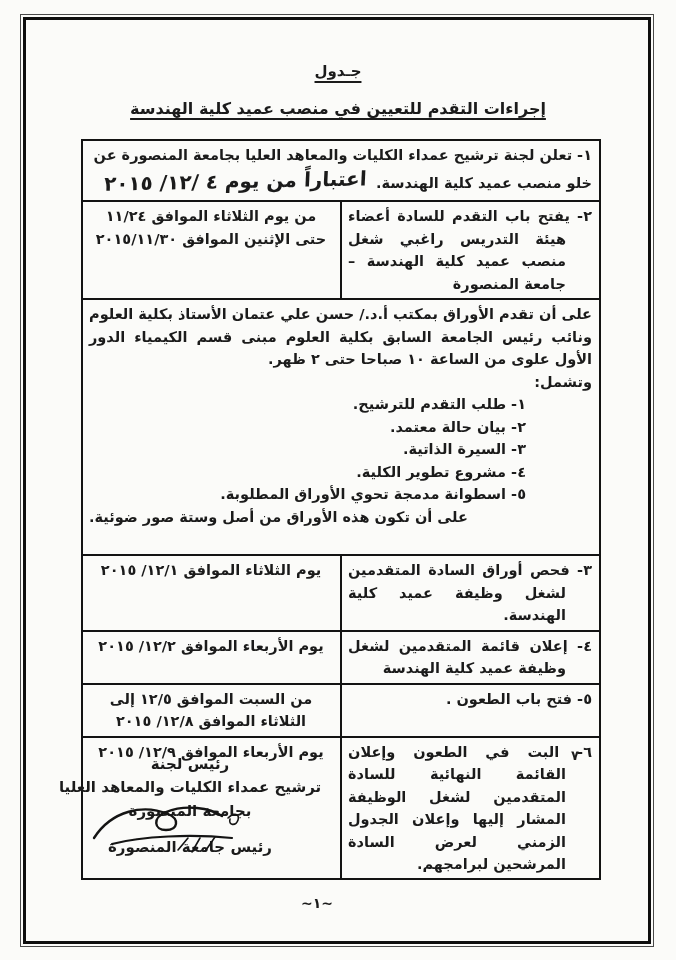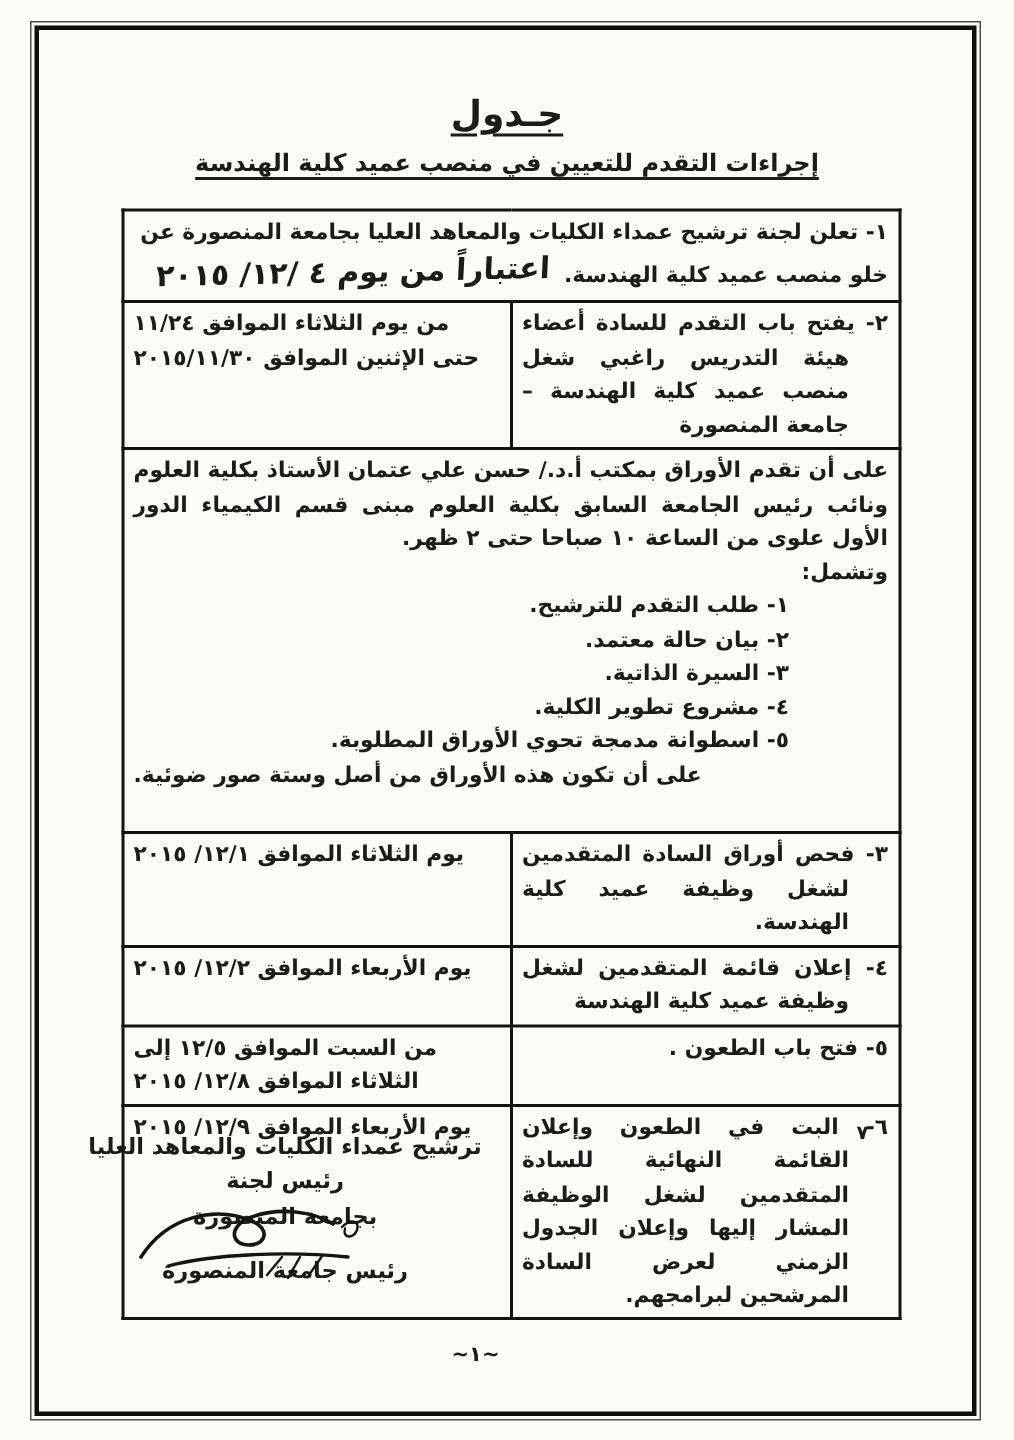--- a/index.html
+++ b/index.html
@@ -21,21 +21,21 @@
   .frame-outer{
     position:absolute;left:20px;top:14px;width:632px;height:931px;
     border:1px solid #4a4a4a;
   }
   .frame-inner{
     position:absolute;left:2px;top:2px;right:2px;bottom:2px;
     border:3px solid #0e0e0e;
   }
   .doc-title{
     position:absolute;left:0;right:0;top:62px;
-    text-align:center;font-size:24px;font-weight:700;
+    text-align:center;font-size:15px;font-weight:700;
   }
   .doc-title span{
     text-decoration:underline;text-decoration-thickness:2px;text-underline-offset:5px;
   }
   .doc-subtitle{
     position:absolute;left:0;right:0;top:99px;
     text-align:center;font-size:16px;font-weight:700;
   }
   .doc-subtitle span{
     text-decoration:underline;text-decoration-thickness:2px;text-underline-offset:4px;
@@ -45,21 +45,21 @@
     border-collapse:collapse;table-layout:fixed;
     font-size:14.5px;font-weight:700;color:var(--ink);
   }
   table.proc td{
     border:2px solid var(--border);
     vertical-align:top;
     padding:3px 7px 3px 6px;
     line-height:1.55;
   }
   td.c-content{width:306px;text-align:justify;}
-  td.c-date{width:200px;text-align:left;}
+  td.c-date{width:200px;text-align:center;}
   .hang{padding-right:26px;text-indent:-26px;display:block;}
   tr.h-a{height:57px;}
   tr.h-b{height:68px;}
   tr.h-docs{height:256px;padding-left:12px;}
   tr.h-3{height:49px;}
   tr.h-4{height:52px;}
   tr.h-5{height:50px;}
   tr.h-6{height:76px;}
   .hand{
     display:inline-block;
@@ -159,22 +159,22 @@
           <span class="hang">٦- البت في الطعون وإعلان القائمة النهائية للسادة المتقدمين لشغل الوظيفة المشار إليها وإعلان الجدول الزمني لعرض السادة المرشحين لبرامجهم.</span>
         </td>
         <td class="c-date"><span>يوم الأربعاء الموافق ١٢/٩/ ٢٠١٥</span></td>
       </tr>
     </tbody>
   </table>
 
   <div class="side-mark">٧</div>
 
   <div class="footer-block">
+    <div>رئيس لجنة</div>
     <div>ترشيح عمداء الكليات والمعاهد العليا</div>
-    <div>رئيس لجنة</div>
     <div>بجامعة المنصورة</div>
     <div class="footer-role">رئيس جامعة المنصورة</div>
   </div>
 
   <svg class="signature" viewBox="0 0 180 62">
     <path d="M12 38 C 30 10, 62 4, 86 14 C 98 19, 96 30, 84 30 C 72 30, 70 18, 84 12 C 104 4, 128 8, 140 16" stroke-width="2.4"></path>
     <path d="M30 44 C 60 36, 110 34, 150 38" stroke-width="2.2"></path>
     <path d="M96 50 l 10 -12 M110 52 l 8 -14 M124 50 l 9 -13" stroke-width="1.6"></path>
     <path d="M146 18 c 6 -6, 12 -4, 10 2 c -2 6, -10 6, -8 -1" stroke-width="1.6"></path>
   </svg>

